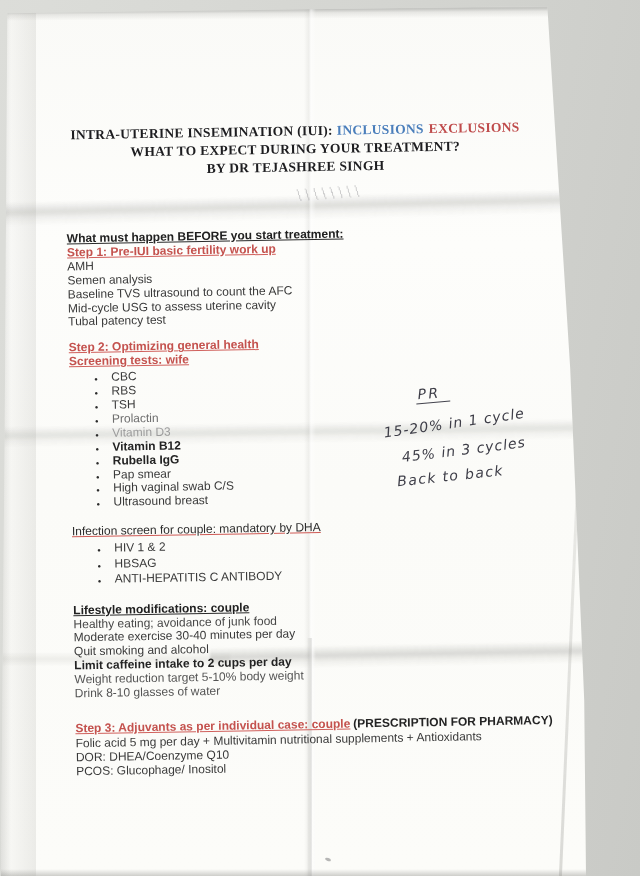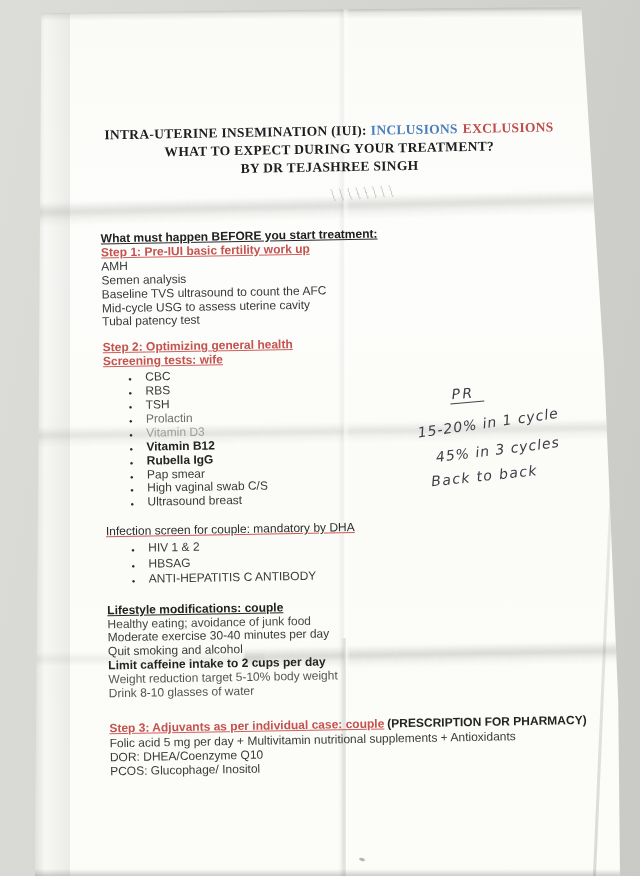--- a/index.html
+++ b/index.html
@@ -1,21 +1,21 @@
 <!DOCTYPE html>
 <html><head>
 <meta charset="utf-8">
 <style>
   html,body{margin:0;padding:0;}
   body{
     width:640px;height:876px;overflow:hidden;
     background:linear-gradient(100deg,#dcddd9 0%,#d2d3cf 60%,#c9cac6 100%);
     font-family:"Liberation Sans",sans-serif;
   }
-  .scan{position:relative;width:586px;height:876px;margin-left:34px;}
+  .scan{position:relative;width:586px;height:876px;}
   .paper{
     position:absolute;inset:0;
     background:linear-gradient(180deg,#fafaf7 0%,#fdfdfb 28%,#fbfbf8 55%,#fcfcf9 100%);
     clip-path:polygon(1.25% 1.5%, 93.4% 0.7%, 97.3% 42%, 99.7% 80%, 100% 100%, 0.15% 100%, 0.8% 49%);
   }
   
   .crease{position:absolute;left:0;width:100%;pointer-events:none;}
   .crease-top{top:2px;height:17px;transform:rotate(-0.4deg);
     background:linear-gradient(180deg,rgba(255,255,255,0) 0%,rgba(108,110,106,.38) 45%,rgba(140,140,136,.18) 65%,rgba(255,255,255,0) 100%);}
   .crease-a{top:196px;height:24px;transform:rotate(-1.3deg);filter:blur(1px);

